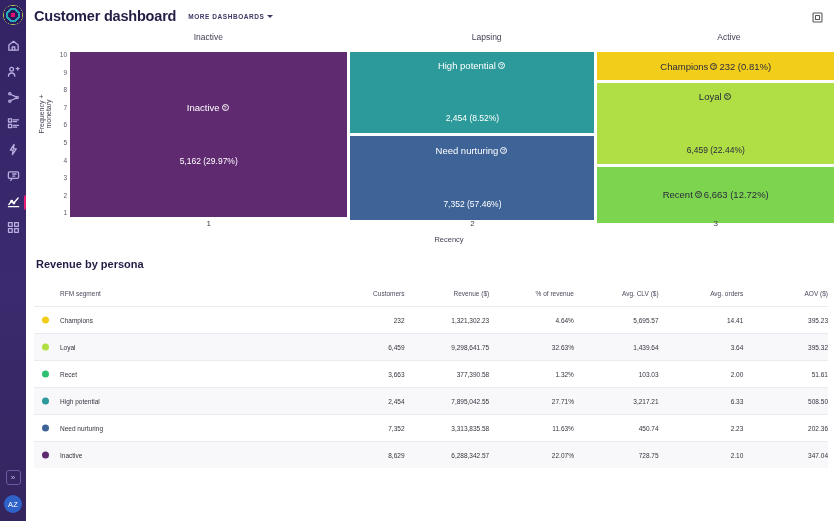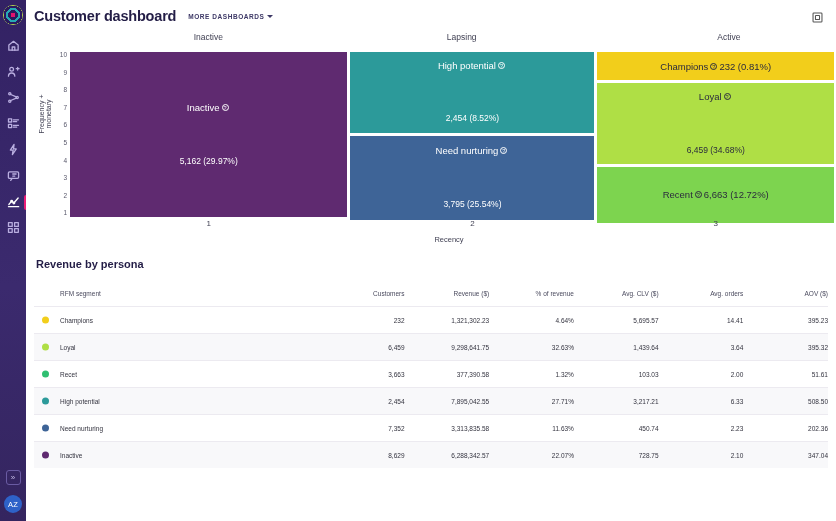--- a/index.html
+++ b/index.html
@@ -190,21 +190,21 @@
         <svg viewBox="0 0 16 16">
             <rect x="2.5" y="2.5" width="11" height="11" rx="1"></rect>
             <rect x="5.5" y="5.5" width="5" height="5" rx=".5"></rect>
           </svg>
       </div>
     </div>
 
     <div class="chart-wrap">
       <div id="colheads-slot">
           <div class="col-head" style="left:36px;width:276.69599999999997px">Inactive</div>
-          <div class="col-head" style="left:306px;width:243.43200000000002px">Lapsing</div>
+          <div class="col-head" style="left:331px;width:243.43200000000002px">Lapsing</div>
           <div class="col-head" style="left:577px;width:235.87199999999999px">Active</div>
         </div>
       <div class="yaxis" id="yticks-slot">
           <div class="ytick">10</div>
           <div class="ytick">9</div>
           <div class="ytick">8</div>
           <div class="ytick">7</div>
           <div class="ytick">6</div>
           <div class="ytick">5</div>
           <div class="ytick">4</div>
@@ -220,30 +220,30 @@
          <div class="cell-sub">5,162 (29.97%)</div>
             </div>
           </div>
           <div class="tm-col" style="flex:0 0 32.2%">
             <div class="cell" style="background:#2C9A9A;flex:0 0 49%">
               <div class="cell-title">High potential<span class="qmark">?</span></div>
          <div class="cell-sub">2,454 (8.52%)</div>
             </div>
             <div class="cell" style="background:#3E6497;flex:0 0 51%">
               <div class="cell-title">Need nurturing<span class="qmark">?</span></div>
-         <div class="cell-sub">3,795 (25.54%)</div>
+         <div class="cell-sub">7,352 (57.46%)</div>
             </div>
           </div>
           <div class="tm-col" style="flex:0 0 31.2%">
             <div class="cell dark-text inline" style="background:#F2CE1B;flex:0 0 17%">
               <div class="row-inline">Champions<span class="qmark">?</span>232 (0.81%)</div>
             </div>
             <div class="cell dark-text" style="background:#AFDF45;flex:0 0 49%">
               <div class="cell-title">Loyal<span class="qmark">?</span></div>
-         <div class="cell-sub">6,459 (34.68%)</div>
+         <div class="cell-sub">6,459 (22.44%)</div>
             </div>
             <div class="cell dark-text inline" style="background:#7DD44F;flex:0 0 34%">
               <div class="row-inline">Recent<span class="qmark">?</span>6,663 (12.72%)</div>
             </div>
           </div>
         </div>
       <div class="xaxis" id="xticks-slot">
           <div class="xtick" style="flex:0 0 36.6%">1</div>
           <div class="xtick" style="flex:0 0 32.2%">2</div>
           <div class="xtick" style="flex:0 0 31.2%">3</div>

